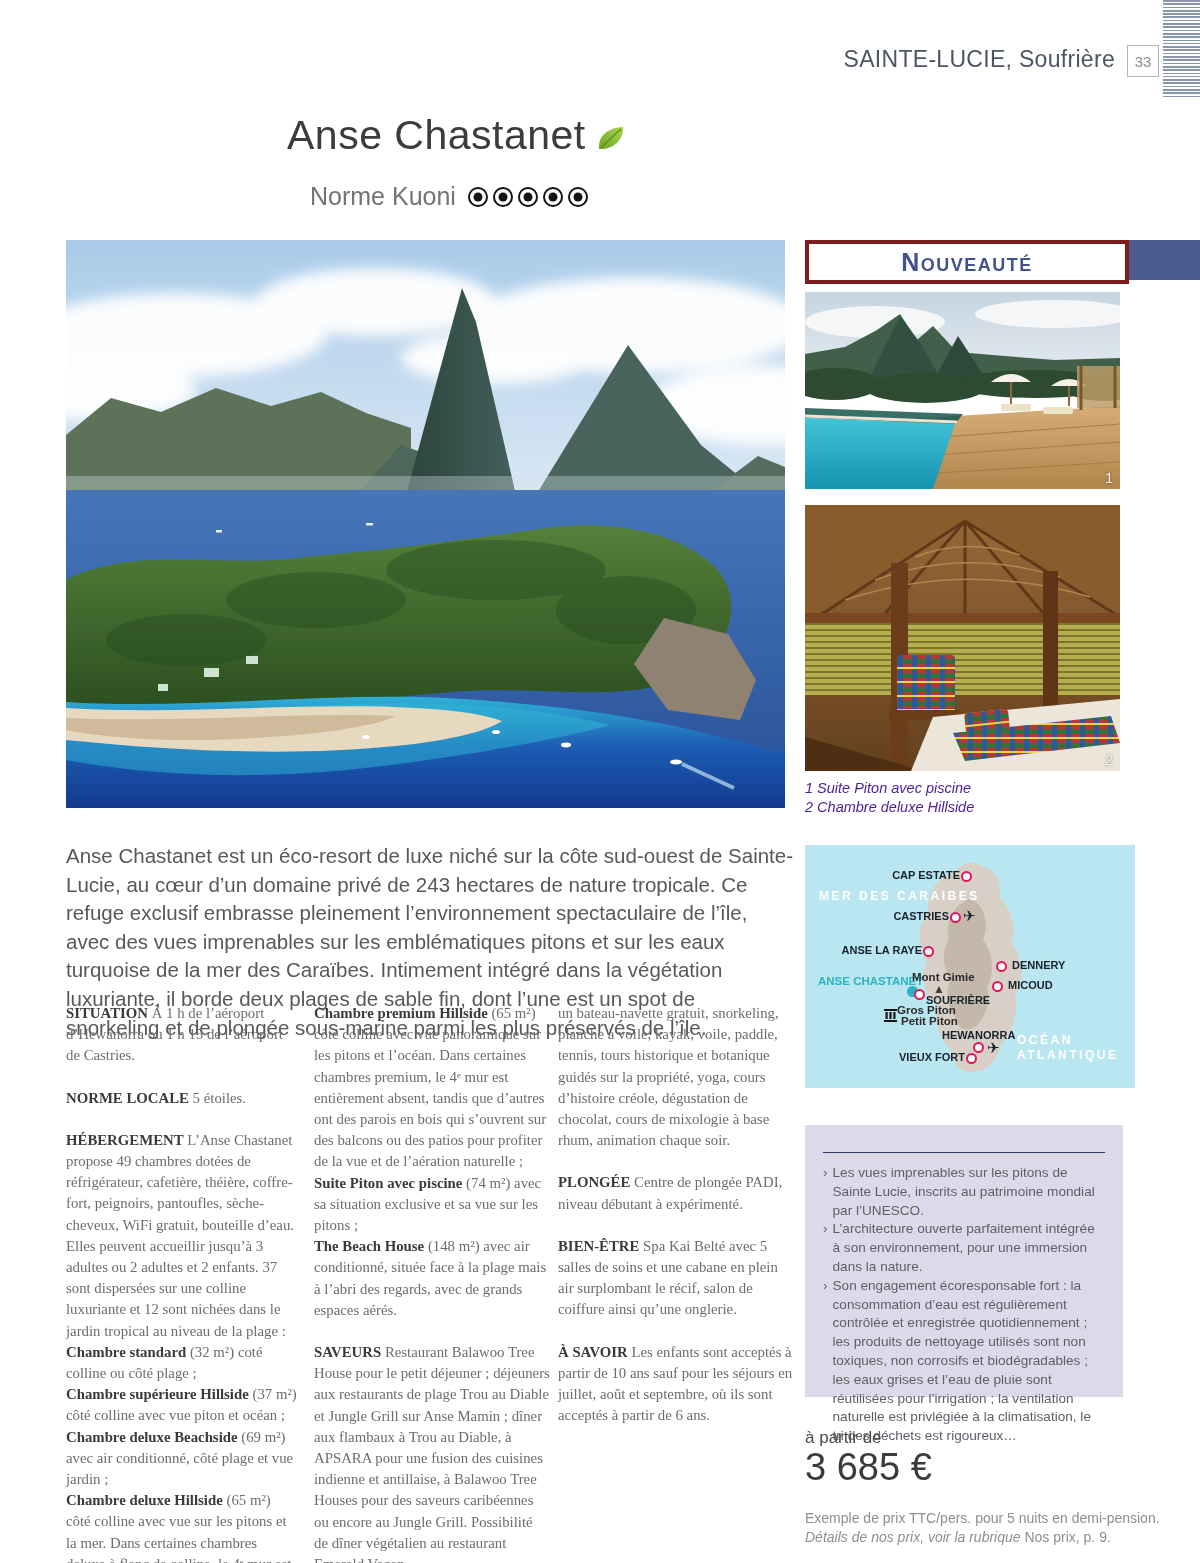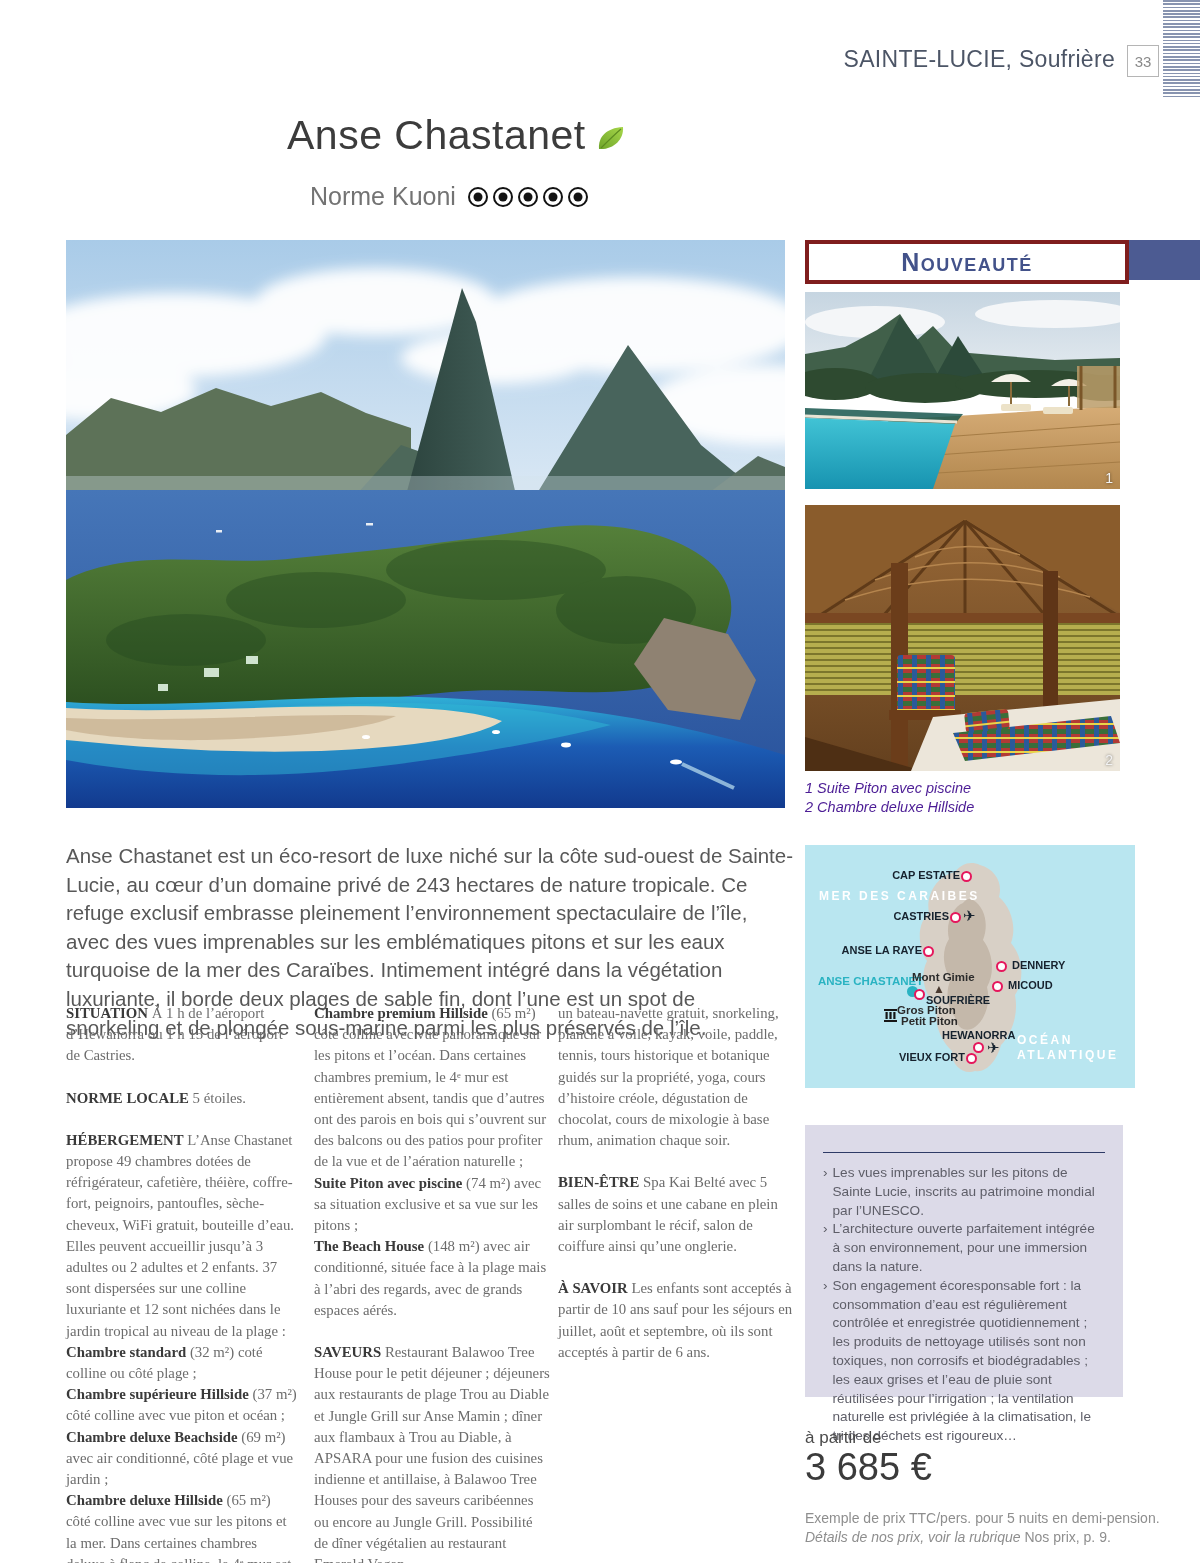--- a/index.html
+++ b/index.html
@@ -331,20 +331,22 @@
     <span>(74 m²) avec sa situation exclusive et sa vue sur les pitons ;</span></p>
   <p><b>The Beach House</b>
     <span>(148 m²) avec air conditionné, située face à la plage mais à l’abri des regards, avec de grands espaces aérés.</span></p>
   <p class="gap"><b>SAVEURS</b>
     <span>Restaurant Balawoo Tree House pour le petit déjeuner ; déjeuners aux restaurants de plage Trou au Diable et Jungle Grill sur Anse Mamin ; dîner aux flambaux à Trou au Diable, à APSARA pour une fusion des cuisines indienne et antillaise, à Balawoo Tree Houses pour des saveurs caribéennes ou encore au Jungle Grill. Possibilité de dîner végétalien au restaurant Emerald Vegan.</span></p>
 
 </div>
 
 <div class="abs col" id="col3">
   <p><span>un bateau-navette gratuit, snorkeling, planche à voile, kayak, voile, paddle, tennis, tours historique et botanique guidés sur la propriété, yoga, cours d’histoire créole, dégustation de chocolat, cours de mixologie à base rhum, animation chaque soir.</span></p>
+  <p class="gap"><b>PLONGÉE</b>
+    <span>Centre de plongée PADI, niveau débutant à expérimenté.</span></p>
   <p class="gap"><b>BIEN-ÊTRE</b>
     <span>Spa Kai Belté avec 5 salles de soins et une cabane en plein air surplombant le récif, salon de coiffure ainsi qu’une onglerie.</span></p>
   <p class="gap"><b>À SAVOIR</b>
     <span>Les enfants sont acceptés à partir de 10 ans sauf pour les séjours en juillet, août et septembre, où ils sont acceptés à partir de 6 ans.</span></p>
 </div>
 
 <div class="abs" id="map">
   <svg width="330" height="243" viewBox="0 0 330 243">
     <path d="M175,20 C190,24 198,38 194,52 C206,62 212,82 206,98 C218,112 220,135 210,150 C214,170 206,190 196,200 C192,215 182,228 170,226 C158,230 146,220 147,206 C136,196 128,178 133,162 C120,152 114,132 122,116 C112,100 112,78 124,68 C120,48 134,30 150,27 C157,18 166,16 175,20 Z" fill="#d8d0c6"></path>
     <path d="M168,55 C180,62 184,80 178,95 C188,108 190,128 182,142 C186,158 180,175 170,182 C162,188 152,184 150,172 C142,162 140,146 146,134 C138,124 136,106 144,94 C140,78 148,62 158,58 C161,54 165,53 168,55 Z" fill="#c2b5a6" opacity=".9"></path>

